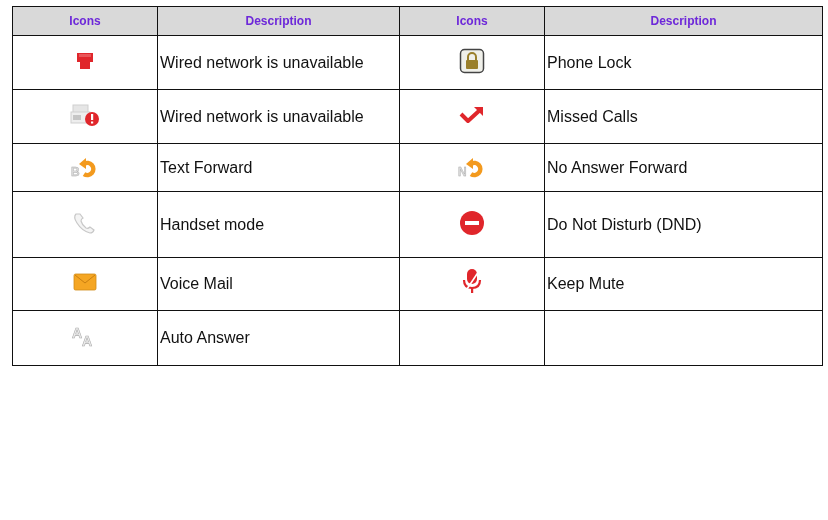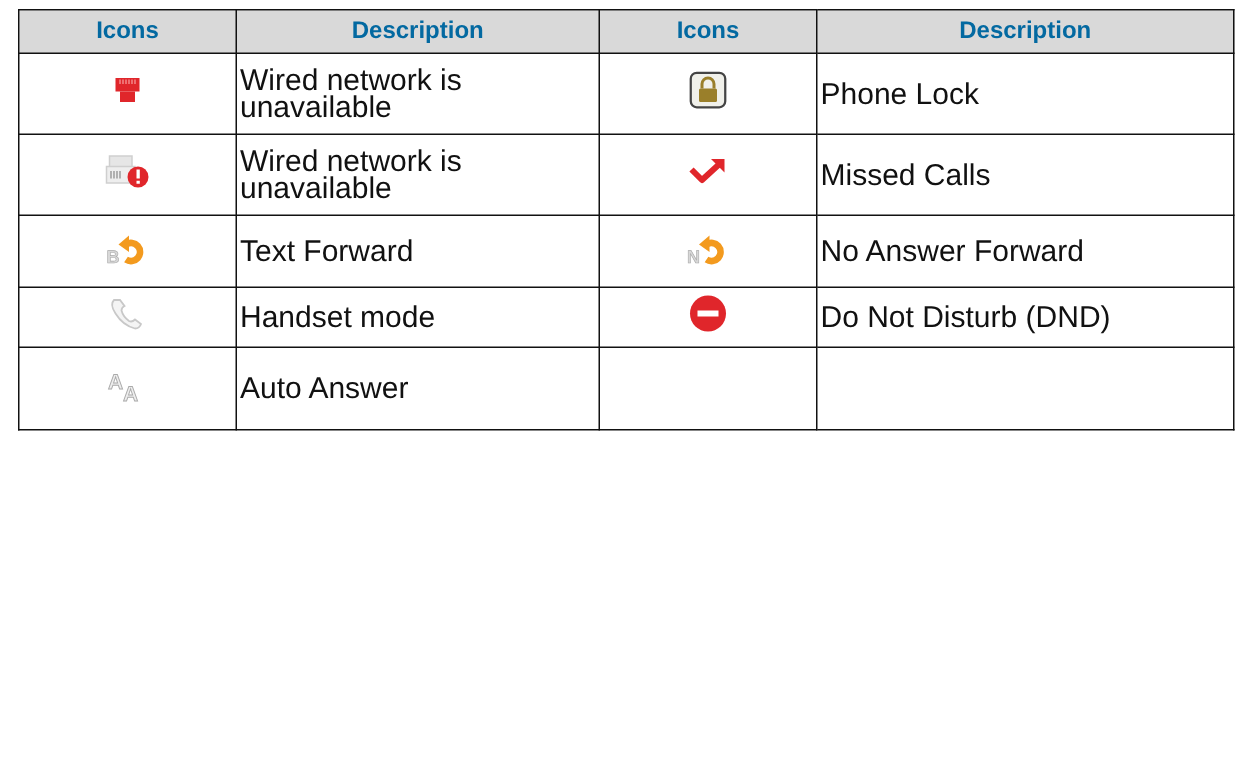--- a/index.html
+++ b/index.html
@@ -9,26 +9,26 @@
       position: absolute; left: 12px; top: 6px;
       border-collapse: collapse; table-layout: fixed;
       width: 810px;
     }
     table.icons-table th, table.icons-table td {
       border: 1.5px solid #111;
       padding: 0;
     }
     table.icons-table th {
       background: #d9d9d9; height: 28px;
-      font-weight: bold; font-size: 16px; text-align: center;
-      color: #0369a1;
+      font-weight: bold; font-size: 12px; text-align: center;
+      color: #6d28d9;
     }
     table.icons-table td.icon-cell { text-align: center; vertical-align: middle; }
     table.icons-table td.desc-cell {
-      font-size: 20px; text-align: left; vertical-align: middle;
+      font-size: 16px; text-align: left; vertical-align: middle;
       padding-left: 2px; line-height: 18px; color: #111;
     }
     col.c-icon1 { width: 145px; }
     col.c-desc1 { width: 242px; }
     col.c-icon2 { width: 145px; }
     col.c-desc2 { width: 278px; }
     .icon { display: inline-block; vertical-align: middle; }
   </style>
 </head>
 <body>
@@ -127,41 +127,63 @@
           <svg width="30" height="24" viewBox="0 0 30 24">
               <path d="M14 10 A6 6 0 1 1 14 20" fill="none" stroke="#f39a1e" stroke-width="4.5"></path>
               <polygon points="9,10 16,4 16,15" fill="#f39a1e"></polygon>
               <text x="1" y="22" font-family="Liberation Sans, sans-serif" font-size="12" font-weight="bold" fill="#d8d8d8" stroke="#aaa" stroke-width="0.4">N</text>
             </svg>
         </span>
       </td>
       <td class="desc-cell">No Answer Forward</td>
     </tr>
 
-    <tr style="height:40px">
+    <tr style="height:66px">
       <td class="icon-cell">
         <span class="icon">
           <svg width="26" height="24" viewBox="0 0 26 24">
               <path d="M4 3 q-3 3 1 9 q5 8 13 10 q3 0 4 -3 l-4 -3 q-2 2 -4 1 q-4 -3 -5 -7 q0 -2 2 -3 l-3 -4 z" fill="#f4f4f4" stroke="#c8c8c8" stroke-width="1.2"></path>
             </svg>
         </span>
       </td>
       <td class="desc-cell">Handset mode</td>
       <td class="icon-cell">
         <span class="icon">
           <svg width="26" height="26" viewBox="0 0 26 26">
               <circle cx="13" cy="13" r="12" fill="#e0262b"></circle>
               <rect x="6" y="11" width="14" height="4" fill="#fff"></rect>
             </svg>
         </span>
       </td>
       <td class="desc-cell">Do Not Disturb (DND)</td>
     </tr>
 
 
+    <tr style="height:53px">
+      <td class="icon-cell">
+        <span class="icon">
+          <svg width="24" height="18" viewBox="0 0 24 18">
+              <rect x="1" y="1" width="22" height="16" rx="1.5" fill="#f5a623" stroke="#d08a15" stroke-width="0.8"></rect>
+              <path d="M2 2 L12 10 L22 2" fill="none" stroke="#c97f10" stroke-width="1"></path>
+            </svg>
+        </span>
+      </td>
+      <td class="desc-cell">Voice Mail</td>
+      <td class="icon-cell">
+        <span class="icon">
+          <svg width="22" height="28" viewBox="0 0 22 28">
+              <rect x="6" y="1" width="10" height="15" rx="5" fill="#e0262b"></rect>
+              <path d="M3 12 q0 8 8 8 q8 0 8 -8" fill="none" stroke="#e0262b" stroke-width="2.2"></path>
+              <rect x="10" y="20" width="2.2" height="5" fill="#e0262b"></rect>
+              <line x1="4" y1="24" x2="18" y2="3" stroke="#fff" stroke-width="1.6"></line>
+            </svg>
+        </span>
+      </td>
+      <td class="desc-cell">Keep Mute</td>
+    </tr>
 
 
     <tr style="height:55px">
       <td class="icon-cell">
         <span class="icon">
           <svg width="28" height="24" viewBox="0 0 28 24">
               <text x="1" y="14" font-family="Liberation Sans, sans-serif" font-size="14" font-weight="bold" fill="#eeeeee" stroke="#aaaaaa" stroke-width="0.6">A</text>
               <text x="11" y="22" font-family="Liberation Sans, sans-serif" font-size="14" font-weight="bold" fill="#eeeeee" stroke="#aaaaaa" stroke-width="0.6">A</text>
             </svg>
         </span>

